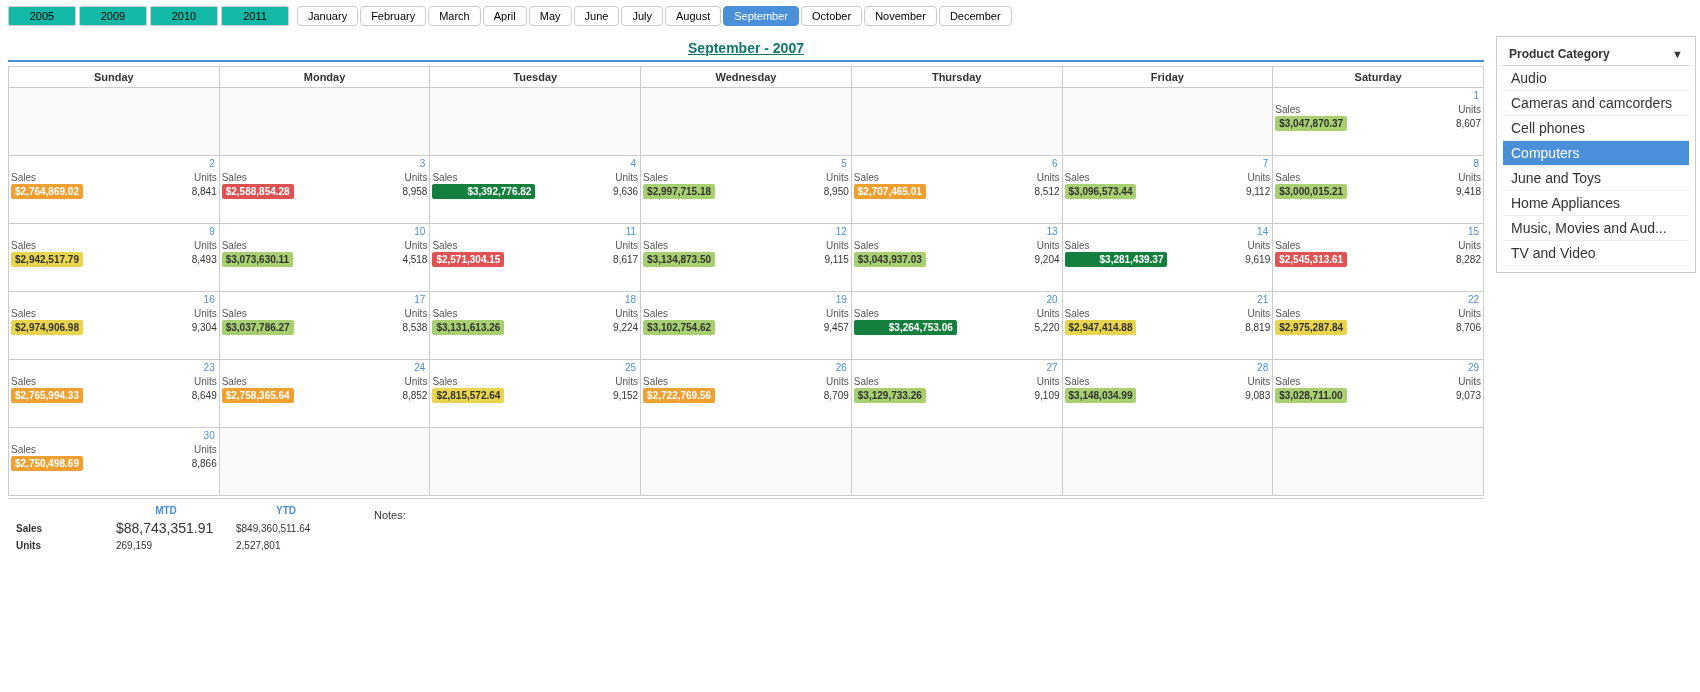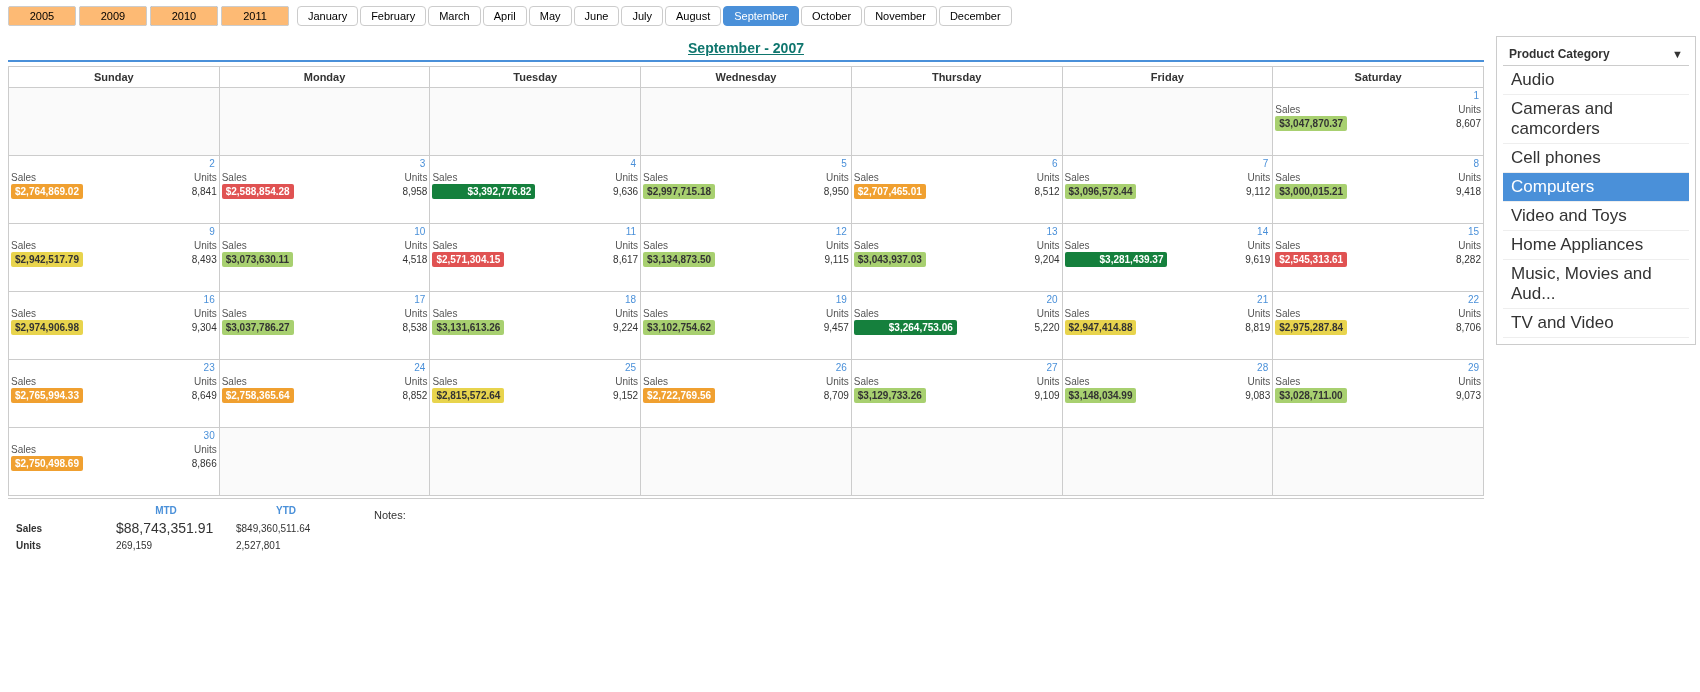--- a/index.html
+++ b/index.html
@@ -2,21 +2,21 @@
 <html><head>
   <meta charset="utf-8">
   <style>
     * { box-sizing: border-box; margin: 0; padding: 0; }
     body { font-family: Arial, sans-serif; font-size: 11px; background: #fff; color: #333; }
 
     .top-bar { display: flex; align-items: flex-start; padding: 6px 8px; gap: 8px; }
 
     .year-grid { display: grid; grid-template-columns: repeat(4, 68px); gap: 3px; }
     .year-btn {
-      border: 1px solid #ccc; background: #fdba74; padding: 3px 6px; cursor: pointer;
+      border: 1px solid #ccc; background: #14b8a6; padding: 3px 6px; cursor: pointer;
       text-align: center; font-size: 11px; border-radius: 2px;
     }
     .year-btn.active { background: #4a90d9; color: #fff; border-color: #4a90d9; }
 
     .month-row { display: flex; gap: 2px; flex-wrap: nowrap; }
     .month-btn {
       border: 1px solid #ccc; background: #fff; padding: 3px 10px; cursor: pointer;
       font-size: 11px; border-radius: 4px; white-space: nowrap;
     }
     .month-btn.active { background: #4a90d9; color: #fff; border-color: #4a90d9; }
@@ -61,21 +61,21 @@
 
     .footer-row { display: flex; padding: 6px 8px; gap: 30px; border-top: 1px solid #ccc; margin-top: 2px; }
     .footer-col-header { color: #4a90d9; font-weight: bold; font-size: 10px; text-align: center; }
 
     .notes-area { font-size: 11px; padding: 4px 8px; }
 
     
     .sidebar { width: 200px; padding: 6px; border: 1px solid #ccc; margin: 4px 4px; height: fit-content; }
     .sidebar-title { font-size: 12px; font-weight: bold; padding: 4px 6px; border-bottom: 1px solid #ccc; display: flex; justify-content: space-between; align-items: center; }
     .sidebar-item {
-      padding: 4px 8px; font-size: 17px; cursor: pointer; border-bottom: 1px solid #eee;
+      padding: 4px 8px; font-size: 14px; cursor: pointer; border-bottom: 1px solid #eee;
     }
     .sidebar-item.active { background: #4a90d9; color: #fff; }
 
     .empty-cell { background: #fafafa; }
   </style>
 </head>
 <body>
 
 <div class="top-bar">
   <div class="year-grid" id="year-grid">
@@ -569,19 +569,19 @@
   <div class="sidebar">
     <div class="sidebar-title">
       <span>Product Category</span>
       <span style="cursor:pointer;font-size:11px;">▼</span>
     </div>
     <div id="sidebar-items">
         <div class="sidebar-item">Audio</div>
         <div class="sidebar-item">Cameras and camcorders</div>
         <div class="sidebar-item">Cell phones</div>
         <div class="sidebar-item active">Computers</div>
-        <div class="sidebar-item">Video and Toys</div>
+        <div class="sidebar-item">June and Toys</div>
         <div class="sidebar-item">Home Appliances</div>
         <div class="sidebar-item">Music, Movies and Aud...</div>
         <div class="sidebar-item">TV and Video</div>
       </div>
   </div>
 </div>
 
 </body></html>

